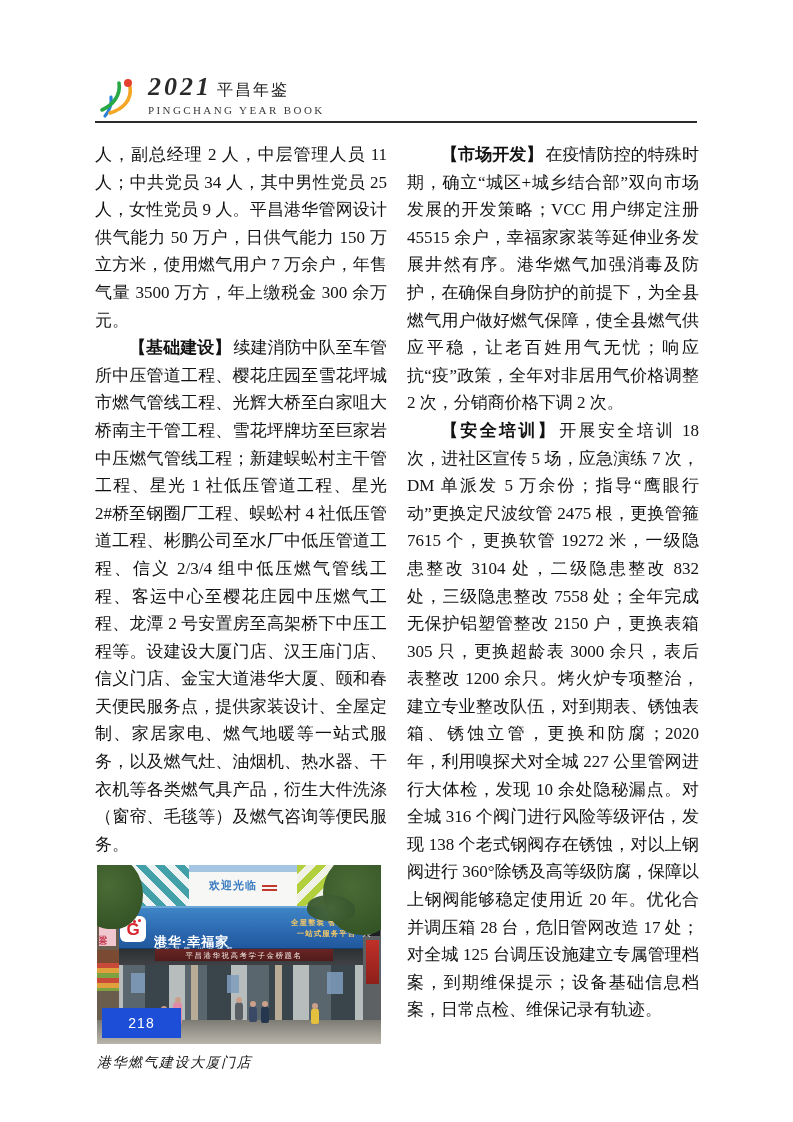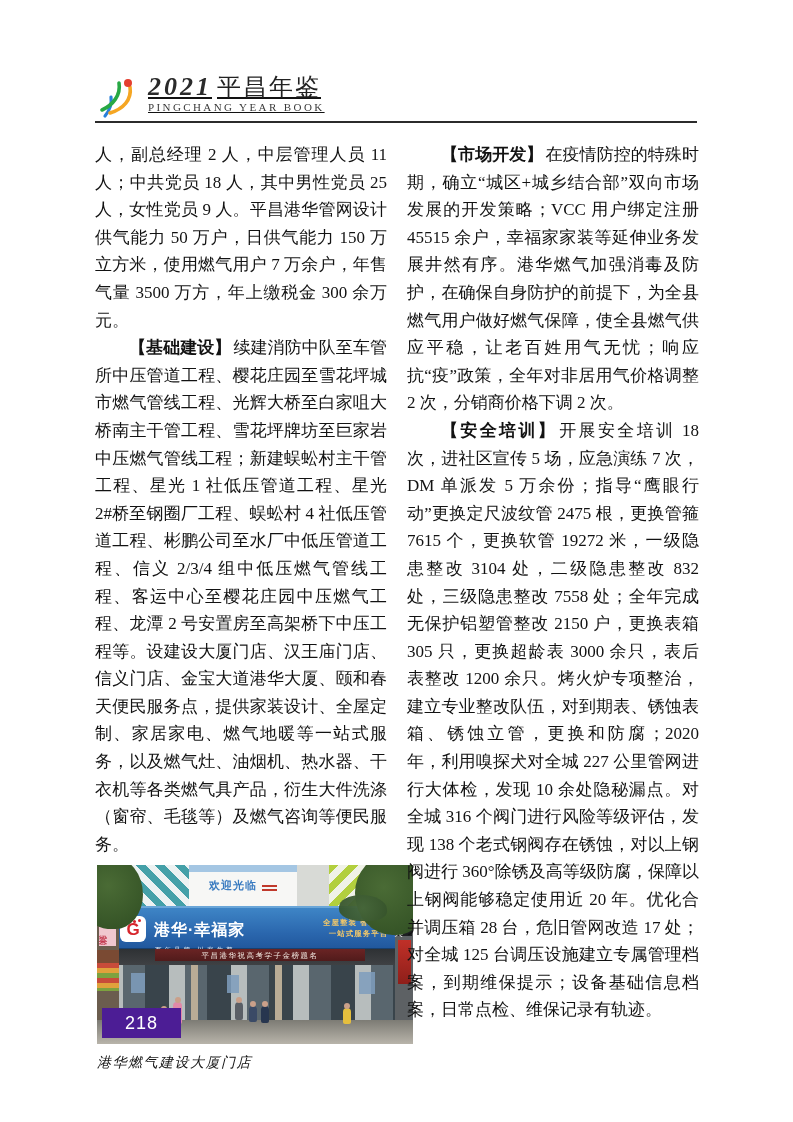--- a/index.html
+++ b/index.html
@@ -5,38 +5,38 @@
   html,body { margin:0; padding:0; background:#e8e8e8; }
   .page {
     position:relative; width:793px; height:1122px; margin:0 auto;
     background:#ffffff; overflow:hidden;
     font-family:"Liberation Serif","DejaVu Serif",serif; color:#121212;
   }
 
   
   .header { position:absolute; left:97px; top:74px; display:flex; align-items:flex-start; gap:9px; }
   .logo-mark { width:42px; height:46px; display:block; }
-  .logo-lines { display:flex; flex-direction:column;text-decoration:underline; }
+  .logo-lines { display:flex; flex-direction:column; }
   .logo-title-row { display:flex; align-items:baseline; gap:5px; line-height:26px; }
   .logo-year { font-size:26px; font-weight:bold; font-style:italic; letter-spacing:3px; color:#2a2a2a; }
-  .logo-name { font-size:24px; letter-spacing:2px; color:#222;text-align:center; }
+  .logo-name { font-size:16px; letter-spacing:2px; color:#222;text-align:center; }
   .logo-sub { font-size:11px; letter-spacing:2.4px; color:#3a3a3a; margin-top:1px; }
   .header-rule { position:absolute; left:95px; top:121px; width:602px; height:2px; background:#2b2b2b; }
 
   
   .col { position:absolute; top:141px; width:292px; text-align:justify; font-size:17px; line-height:27.6px; }
   .col-left  { left:95px; }
   .col-right { left:407px; }
   .para { margin:0; }
   .para.indent { text-indent:2em; }
   .para-head { font-weight:bold; font-family:"Liberation Sans","DejaVu Sans",sans-serif; margin-right:2px; }
 
   
   .photo-figure { margin:7px 0 0 2px; }
-  .photo { position:relative; width:316px; height:179px; overflow:hidden; background:#8f9490; }
+  .photo { position:relative; width:284px; height:179px; overflow:hidden; background:#8f9490; }
   .caption { font-style:italic; font-size:14px; letter-spacing:1.5px; margin-top:5px; color:#161616; text-indent:0; }
 
   
   .ph-facade { position:absolute; top:0; left:0; right:0; height:41px; background:#d8dad6; }
   .ph-facade-left  { position:absolute; top:0; left:0;  width:92px; height:41px;
       background:repeating-linear-gradient(45deg,#44a0a8 0 7px,#edf2f2 7px 14px); }
   .ph-facade-right { position:absolute; top:0; right:0; width:84px; height:41px;
       background:repeating-linear-gradient(135deg,#b2cf3e 0 7px,#f0f2e8 7px 14px); }
   .ph-welcome { position:absolute; top:0; left:92px; width:108px; height:41px; background:#f7f7f5;
       display:flex; align-items:center; justify-content:center; gap:5px; }
@@ -55,21 +55,21 @@
   
   .ph-sign { position:absolute; top:41px; left:10px; right:10px; height:43px;
       background:linear-gradient(180deg,#3e85c6 0%,#2a66ad 60%,#1f559a 100%);
       border-top:2px solid #6aa6d8; box-shadow:inset 0 -3px 0 #17406f; }
   .ph-logo { position:absolute; left:13px; top:8px; width:26px; height:26px; background:#fff;
       border-radius:6px; display:flex; align-items:center; justify-content:center; }
   .ph-logo::before { content:""; position:absolute; top:3px; right:5px; width:3px; height:3px;
       border-radius:50%; background:#d6252b; box-shadow:-5px 1px 0 #d6252b; }
   .ph-logo-g { color:#d6252b; font-weight:bold; font-size:17px; line-height:1;
       font-family:"Liberation Sans","DejaVu Sans",sans-serif; }
-  .ph-brand { position:absolute; left:47px; top:8px; color:#ffffff; font-size:16px; font-weight:bold;
+  .ph-brand { position:absolute; left:47px; top:20px; color:#ffffff; font-size:13px; font-weight:bold;
       letter-spacing:1px; white-space:nowrap; font-family:"Liberation Sans","DejaVu Sans",sans-serif; }
   .ph-brand-sub { position:absolute; left:48px; top:28px; color:#eaf2fa; font-size:6.5px; letter-spacing:3px;
       white-space:nowrap; opacity:.92; font-family:"Liberation Sans","DejaVu Sans",sans-serif; }
   .ph-gold { position:absolute; right:9px; top:9px; text-align:center; color:#f2c869; font-size:7.5px;
       font-weight:bold; line-height:11px; letter-spacing:1px; white-space:nowrap;
       font-family:"Liberation Sans","DejaVu Sans",sans-serif; }
 
   
   .ph-ledge  { position:absolute; top:84px; left:0; right:0; height:16px;
       background:linear-gradient(180deg,#2e3134,#3f4144); }
@@ -112,22 +112,22 @@
   .person::before { content:""; position:absolute; top:-5px; left:50%; transform:translateX(-50%);
       width:6px; height:6px; border-radius:50%; background:#caa08a; }
   .person.pink   { left:76px;  bottom:20px; width:9px; height:22px; background:#e08aa8; }
   .person.white  { left:63px;  bottom:18px; width:7px; height:15px; background:#eceae4; }
   .person.grey   { left:138px; bottom:24px; width:8px; height:18px; background:#5a5f66; }
   .person.navy1  { left:152px; bottom:22px; width:8px; height:16px; background:#3a4a66; }
   .person.navy2  { left:164px; bottom:21px; width:8px; height:17px; background:#27364f; }
   .person.yellow { right:62px; bottom:20px; width:8px; height:16px; background:#e5bf3e; }
 
   
-  .page-number { position:absolute; left:102px; top:1008px; width:79px; height:30px; background:#4c1d95;
-      color:#ffffff; font-size:18px; display:flex; align-items:center; justify-content:center;
+  .page-number { position:absolute; left:102px; top:1008px; width:79px; height:30px; background:#1d4ed8;
+      color:#ffffff; font-size:14px; display:flex; align-items:center; justify-content:center;
       font-family:"Liberation Sans","DejaVu Sans",sans-serif; letter-spacing:1px; }
 </style>
 </head>
 <body>
 
 <div class="page">
 
   <div class="header">
     <svg class="logo-mark" viewBox="0 0 42 46">
       <path d="M8 42 C13 36 15 30 14 23" fill="none" stroke="#2980d9" stroke-width="3.2" stroke-linecap="round"></path>
@@ -139,21 +139,21 @@
       <div class="logo-title-row">
         <span class="logo-year">2021</span>
         <span class="logo-name">平昌年鉴</span>
       </div>
       <div class="logo-sub">PINGCHANG YEAR BOOK</div>
     </div>
   </div>
   <div class="header-rule"></div>
 
   <div class="col col-left">
-    <p class="para"><span class="para-body">人，副总经理 2 人，中层管理人员 11 人；中共党员 18 人，其中男性党员 25 人，女性党员 9 人。平昌港华管网设计供气能力 50 万户，日供气能力 150 万立方米，使用燃气用户 7 万余户，年售气量 3500 万方，年上缴税金 300 余万元。</span></p>
+    <p class="para"><span class="para-body">人，副总经理 2 人，中层管理人员 11 人；中共党员 34 人，其中男性党员 25 人，女性党员 9 人。平昌港华管网设计供气能力 50 万户，日供气能力 150 万立方米，使用燃气用户 7 万余户，年售气量 3500 万方，年上缴税金 300 余万元。</span></p>
     <p class="para indent"><span class="para-head">【基础建设】</span><span class="para-body">续建消防中队至车管所中压管道工程、樱花庄园至雪花坪城市燃气管线工程、光辉大桥至白家咀大桥南主干管工程、雪花坪牌坊至巨家岩中压燃气管线工程；新建蜈蚣村主干管工程、星光 1 社低压管道工程、星光 2#桥至钢圈厂工程、蜈蚣村 4 社低压管道工程、彬鹏公司至水厂中低压管道工程、信义 2/3/4 组中低压燃气管线工程、客运中心至樱花庄园中压燃气工程、龙潭 2 号安置房至高架桥下中压工程等。设建设大厦门店、汉王庙门店、信义门店、金宝大道港华大厦、颐和春天便民服务点，提供家装设计、全屋定制、家居家电、燃气地暖等一站式服务，以及燃气灶、油烟机、热水器、干衣机等各类燃气具产品，衍生大件洗涤（窗帘、毛毯等）及燃气咨询等便民服务。</span></p>
 
     <figure class="photo-figure">
       <div class="photo">
         <div class="ph-facade">
           <div class="ph-facade-left"></div>
           <div class="ph-welcome">
             <span class="ph-welcome-text">欢迎光临</span>
             <span class="ph-welcome-mark"></span>
           </div>

